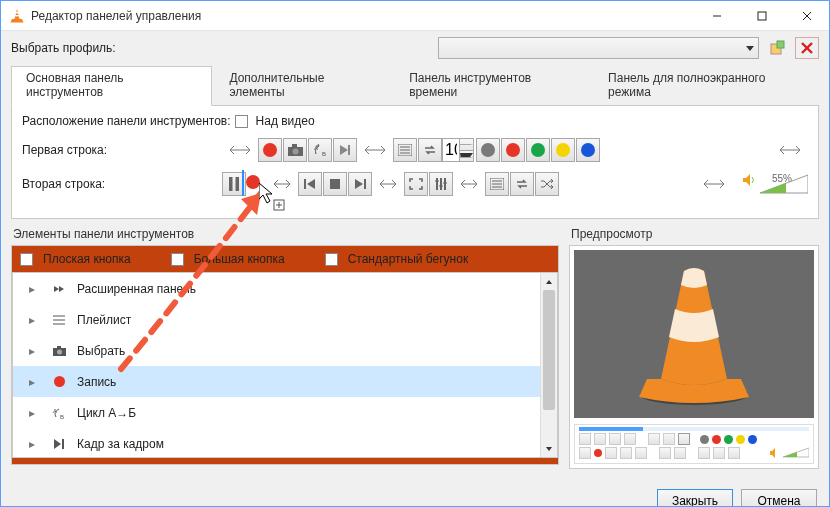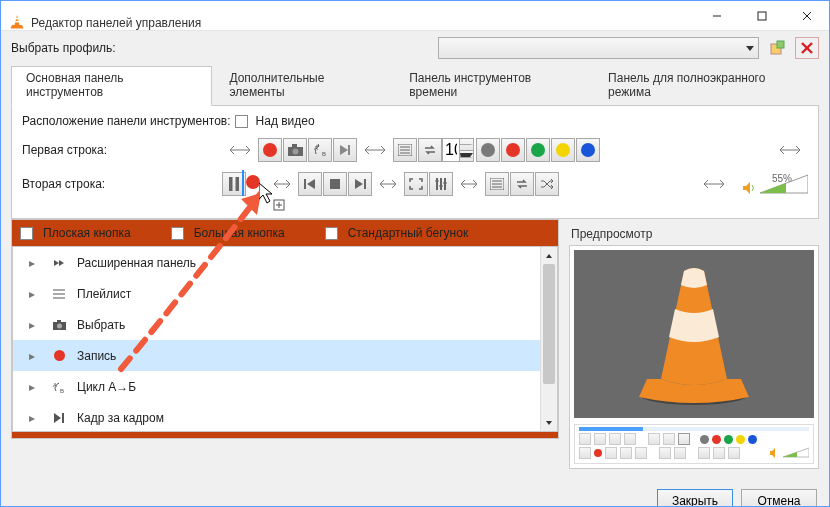--- a/index.html
+++ b/index.html
@@ -1,19 +1,19 @@
 <!DOCTYPE html>
 <html><head>
 <meta charset="utf-8">
 <style>
   * { box-sizing: border-box; }
   html, body { margin:0; padding:0; }
   body { font-family: "Segoe UI", Tahoma, sans-serif; font-size:12px; color:#222; background:#fff; }
   .window { width:830px; height:507px; border:1px solid #5a9cff; position:relative; background:#f0f0f0; overflow:hidden; }
-  .titlebar { height:30px; background:#fff; display:flex; align-items:flex-end; padding:0 0 0 8px; border-bottom:1px solid #e5e5e5; }
+  .titlebar { height:30px; background:#fff; display:flex; align-items:center; padding:0 0 0 8px; border-bottom:1px solid #e5e5e5; }
   .titlebar .appicon { width:16px; height:16px; margin-right:6px; }
   .title { flex:0 0 auto; font-size:12px; color:#333; }
   .tspacer { flex:1; }
   .winbtn { width:45px; height:29px; display:flex; align-items:center; justify-content:center; }
   .winbtn svg { pointer-events:none; }
   .body { padding:6px 10px 10px 10px; }
   .row { display:flex; align-items:center; gap:6px; }
   .profile-row { margin-bottom:6px; }
   .profile-combo { flex:1; height:22px; background:linear-gradient(#f7f7f7,#e7e7e7); border:1px solid #adadad; display:flex; align-items:center; justify-content:flex-end; padding:0 4px; }
   .profile-combo .arr { border-left:4px solid transparent; border-right:4px solid transparent; border-top:5px solid #333; }
@@ -33,21 +33,21 @@
   .sep { margin:0 6px; display:flex; align-items:center; color:#888; }
   .sep svg { display:block; }
   .spinner { display:flex; height:24px; border:1px solid #a8a8a8; background:#fff; align-items:stretch; }
   .spinner input { width:16px; border:none; font-size:16px; outline:none; }
   .spinarr { width:14px; display:flex; flex-direction:column; }
   .spinarr div { flex:1; display:flex; align-items:center; justify-content:center; border-left:1px solid #a8a8a8; background:linear-gradient(#f7f7f7,#e7e7e7); }
   .spinarr div:first-child { border-bottom:1px solid #a8a8a8; }
   .tri-up { border-left:3px solid transparent; border-right:3px solid transparent; border-bottom:4px solid #333; }
   .tri-down { border-left:3px solid transparent; border-right:3px solid transparent; border-top:4px solid #333; }
   .dot { width:14px; height:14px; border-radius:50%; }
-  .vol { display:flex; align-items:flex-end; gap:4px; margin-left:10px; }
+  .vol { display:flex; align-items:flex-start; gap:4px; margin-left:10px; }
   .voltri { width:48px; height:22px; position:relative; }
   .voltri svg { position:absolute; inset:0; }
   .volpct { position:absolute; top:0; left:12px; font-size:10px; color:#666; }
   .section-title { margin:8px 2px 4px; font-size:12px; color:#333; }
   .lower { display:flex; gap:10px; }
   .leftcol { flex:1; min-width:0; }
   .rightcol { width:250px;border-radius:13px; }
   .group { border:1px solid #c9c9c9; background:#c2410c; }
   .opts { display:flex; gap:40px; padding:4px 8px 6px; }
   .list { border:1px solid #c9c9c9; height:186px; overflow:hidden; position:relative; background:#fff; }
@@ -332,20 +332,21 @@
                 <polygon points="0,20 48,2 48,20" fill="none" stroke="#999"></polygon>
                 <polygon points="0,20 26,10 26,20" fill="#7bbf4a"></polygon>
               </svg>
           </div>
         </div>
       </div>
     </div>
 
     <div class="lower">
       <div class="leftcol">
+        <div class="section-title">Элементы панели инструментов</div>
         <div class="group" style="padding:2px 0 6px;">
           <div class="opts">
             <label class="row">
                 <span class="chk"></span>
                 <span>Плоская кнопка</span>
               </label>
             <label class="row">
                 <span class="chk"></span>
                 <span>Большая кнопка</span>
               </label>

